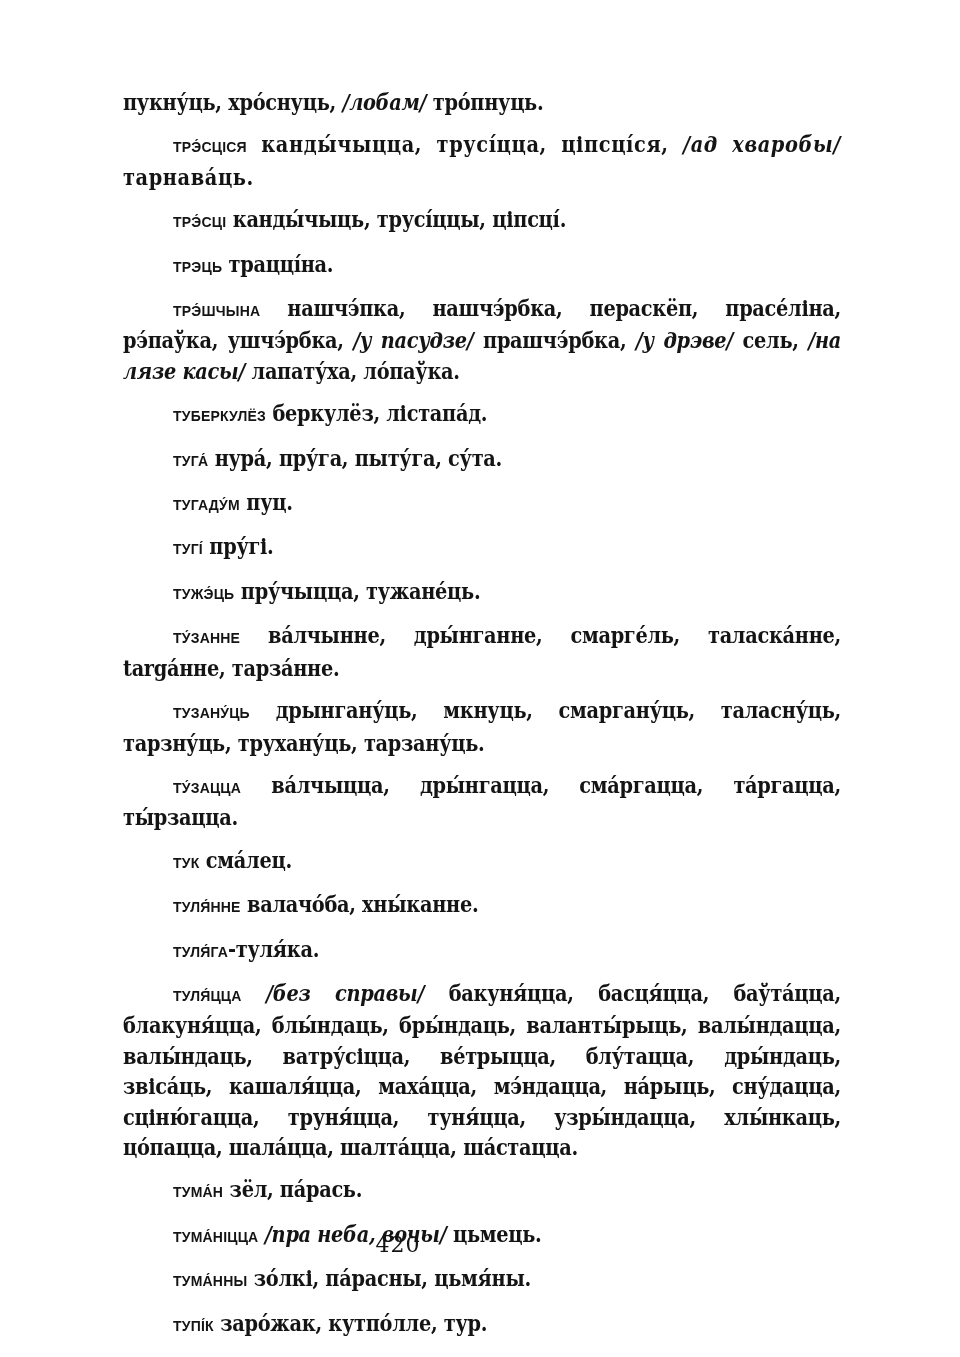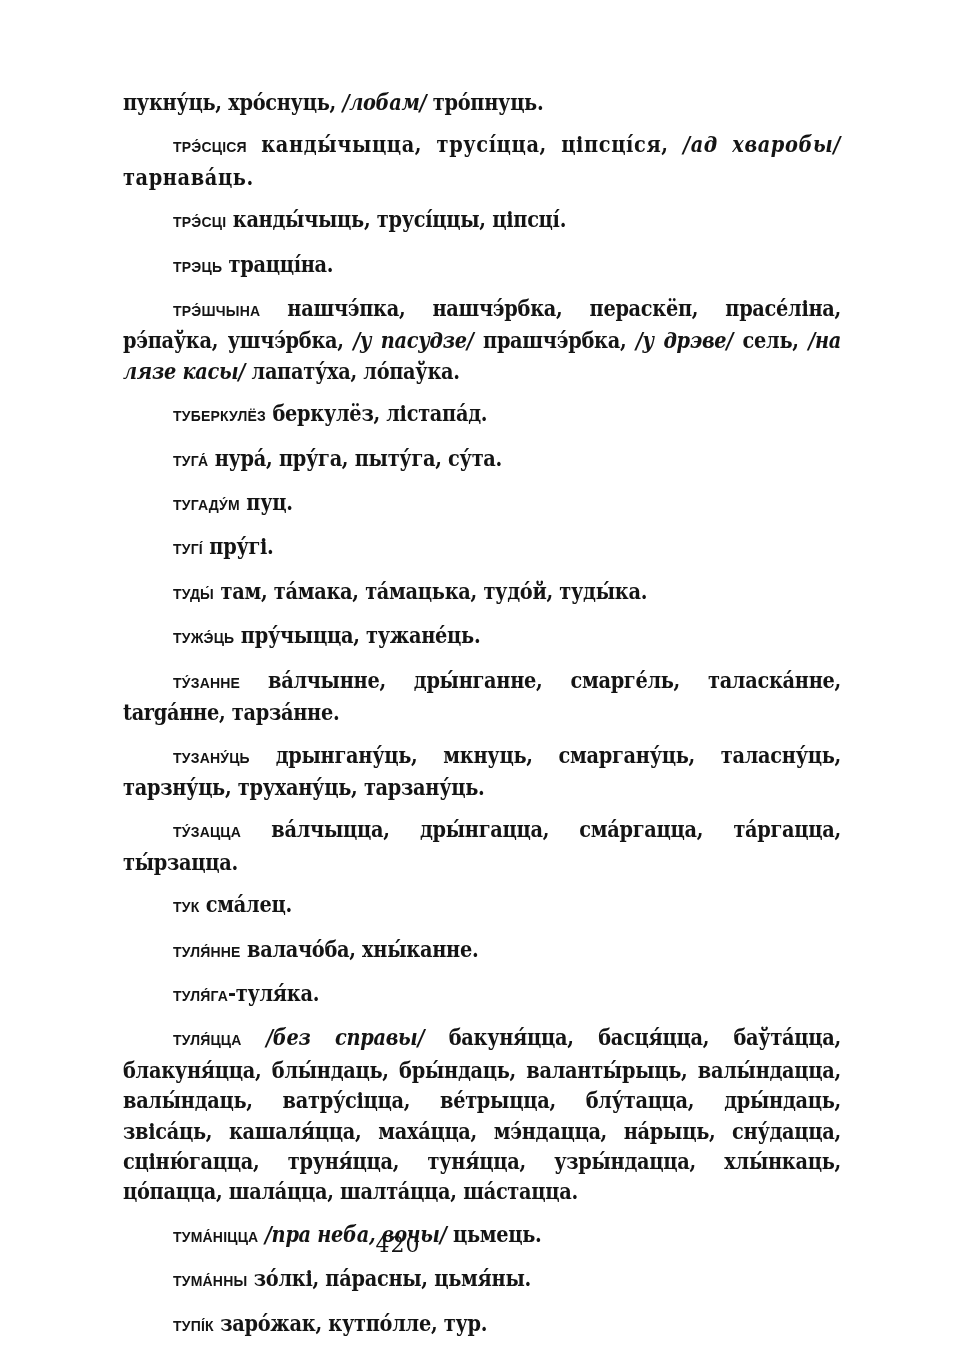--- a/index.html
+++ b/index.html
@@ -73,39 +73,39 @@
 
 
   <p class="para indent"><span class="head">ТУБЕРКУЛЁЗ</span><span> беркулёз, лістапа́д.</span></p>
 
   <p class="para indent"><span class="head">ТУГА́</span><span> нура́, пру́га, пыту́га, су́та.</span></p>
 
   <p class="para indent"><span class="head">ТУГАДУ́М</span><span> пуц.</span></p>
 
   <p class="para indent"><span class="head">ТУГІ́</span><span> пру́гі.</span></p>
 
-  <p class="para indent"><span class="head">ТУДЫ́</span><span> там, та́мака, та́мацька, тудо́й, туды́ка.</span></p>
 
 
   <p class="para indent"><span class="head">ТУЖЭ́ЦЬ</span><span> пру́чыцца, тужане́ць.</span></p>
 
   <p class="para indent"><span class="head">ТУ́ЗАННЕ</span><span> ва́лчынне, дры́нганне, смарге́ль, таласка́нне, targа́нне, тарза́нне.</span></p>
 
   <p class="para indent"><span class="head">ТУЗАНУ́ЦЬ</span><span> дрынгану́ць, мкнуць, смаргану́ць, таласну́ць, тарзну́ць, трухану́ць, тарзану́ць.</span></p>
 
   <p class="para indent"><span class="head">ТУ́ЗАЦЦА</span><span> ва́лчыцца, дры́нгацца, сма́ргацца, та́ргацца, ты́рзацца.</span></p>
 
   <p class="para indent"><span class="head">ТУК</span><span> сма́лец.</span></p>
 
   <p class="para indent"><span class="head">ТУЛЯ́ННЕ</span><span> валачо́ба, хны́канне.</span></p>
 
   <p class="para indent"><span class="head">ТУЛЯ́ГА</span><span>-туля́ка.</span></p>
 
   <p class="para indent"><span class="head">ТУЛЯ́ЦЦА</span><span> </span><span class="it">/без справы/</span><span> бакуня́цца, басця́цца, баўта́цца, блакуня́цца, блы́ндаць, бры́ндаць, валанты́рыць, валы́ндацца, валы́ндаць, ватру́сіцца, ве́трыцца, блу́тацца, дры́ндаць, звіса́ць, кашаля́цца, маха́цца, мэ́ндацца, на́рыць, сну́дацца, сціню́гацца, труня́цца, туня́цца, узры́ндацца, хлы́нкаць, цо́пацца, шала́цца, шалта́цца, ша́стацца.</span></p>
 
+  <p class="para indent"><span class="head">ТУМА́Н</span><span> зёл, па́рась.</span></p>
 
   <p class="para indent"><span class="head">ТУМА́НІЦЦА</span><span> </span><span class="it">/пра неба, вочы/</span><span> цьмець.</span></p>
 
   <p class="para indent"><span class="head">ТУМА́ННЫ</span><span> зо́лкі, па́расны, цьмя́ны.</span></p>
 
   <p class="para indent"><span class="head">ТУПІ́К</span><span> заро́жак, кутпо́лле, тур.</span></p>
 
   <p class="para indent"><span class="head">ТУПІ́ЦА</span><span> </span><span class="it">/пра чалавека/</span><span> тупе́нь.</span></p>
 </div>
 

